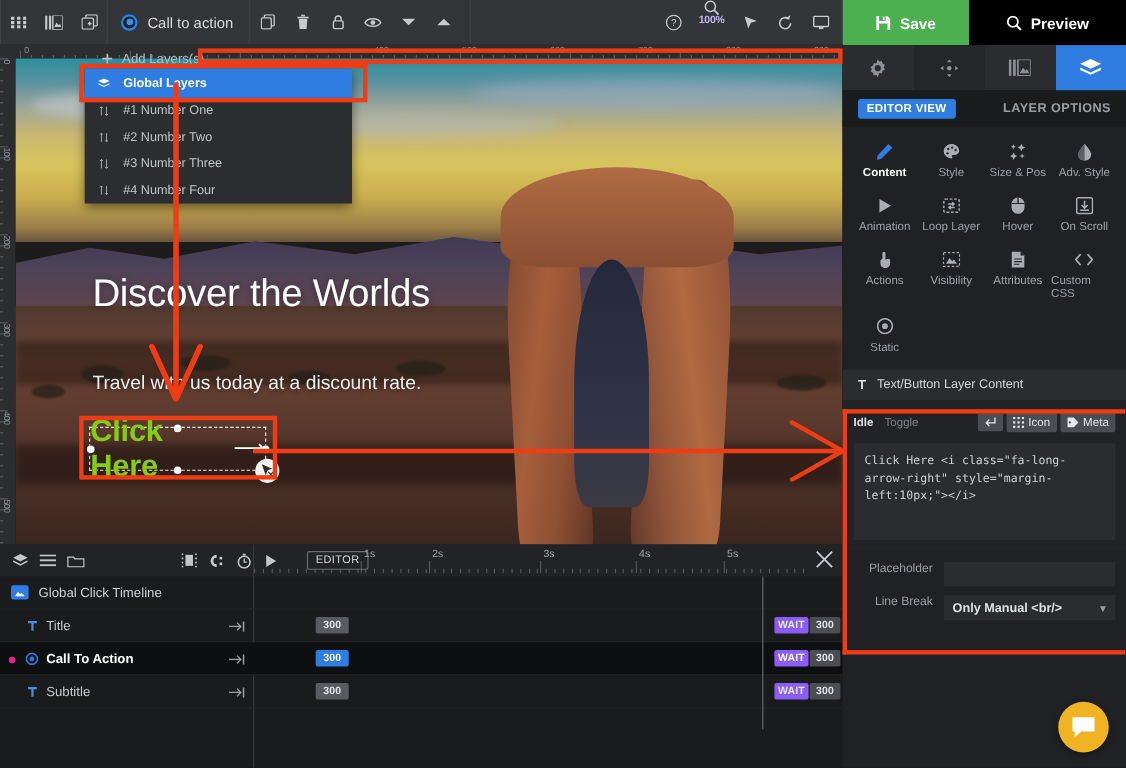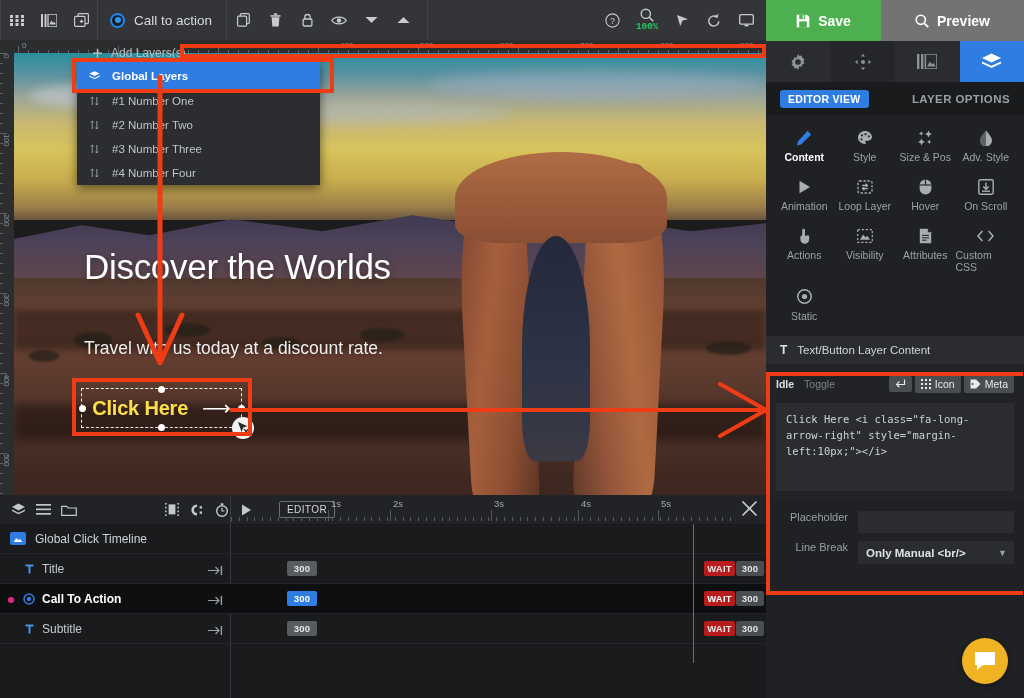--- a/index.html
+++ b/index.html
@@ -28,22 +28,22 @@
     display: flex; align-items: center; gap: 9px; padding: 0 14px 0 12px;
     color: #d8dadd; font-size: 13.5px; height: 40px;
   }
   .radio-dot {
     width: 15px; height: 15px; border-radius: 50%;
     border: 2px solid #1e88f0; background: #1c1e20;
     display: flex; align-items: center; justify-content: center;
   }
   .radio-dot i { width: 6px; height: 6px; border-radius: 50%; background: #2f96f5; display:block;}
   #tb-right { margin-left: auto; display: flex; align-items: center; height: 40px; padding-right: 4px;}
-  .zoomwrap { display: flex; flex-direction: column; align-items: center; justify-content: center;
-     width: 38px; height: 40px; color: #22c55e; cursor: pointer; font-family: Liberation Mono, monospace; }
+  .zoomwrap { display: flex; flex-direction: column; align-items: center; 
+     width: 38px; height: 40px; color: #c4b5fd; cursor: pointer; }
   .zoomwrap .zlbl { font-size: 9.5px; font-weight: bold; margin-top: -1px; letter-spacing: -0.2px;}
 
   
   #hruler {
     position: absolute; left: 0; top: 40px; width: 766px; height: 13px;
     background: #2b2d2f; overflow: hidden;
   }
   #vruler {
     position: absolute; left: 0; top: 40px; width: 14px; height: 463px;
     background: #2b2d2f; overflow: hidden;
@@ -109,21 +109,21 @@
     position: absolute; left: 70px; top: 285px;
     color: #efefef; font-size: 17.5px; font-weight: 300;
     text-shadow: 0 1px 5px rgba(0,0,0,0.4);
   }
   
   #cta-layer {
     position: absolute; left: 67px; top: 335px; width: 161px; height: 40px;
     border: 1px dashed rgba(255,255,255,0.92);
     display: flex; align-items: center; justify-content: center; gap: 12px;
   }
-  #cta-text { color: #fde047; font-size: 20px; font-weight: bold; letter-spacing: -0.2px;}
+  #cta-text { color: #84cc16; font-size: 28px; font-weight: bold; letter-spacing: -0.2px;}
   #cta-arrow { color: #fff; font-size: 20px; line-height: 1; margin-left: 2px;}
   .handle {
     position: absolute; width: 7px; height: 7px; border-radius: 50%;
     background: #fff; box-shadow: 0 0 1px rgba(0,0,0,0.7);
   }
   .h-tm { left: 50%; top: -3.5px; margin-left:-3.5px;}
   .h-bm { left: 50%; bottom: -3.5px; margin-left:-3.5px;}
   .h-lm { left: -3.5px; top: 50%; margin-top:-3.5px;}
   .h-rm { right: -3.5px; top: 50%; margin-top:-3.5px;}
   #cta-cursor {
@@ -174,42 +174,42 @@
   .tl-row .lab { position:absolute; left:0; top:0; width:230px; height:30px;
      display:flex; align-items:center; color:#c7cacd; font-size:12px;}
   .tl-row .tico { width: 26px; display:flex; justify-content:center; }
   .tl-endic { position:absolute; left: 208px; top: 8px; color:#9a9ea1;}
   .chip {
     position:absolute; height:15px; border-radius:2px; font-size:9.5px; font-weight:bold;
     display:flex; align-items:center; justify-content:center; color:#e4e6e8;
     background:#585c60; top: 7px; letter-spacing:0.2px;
   }
   .chip.blue { background:#2f7de1; color:#fff; }
-  .chip.wait { background:#b91c1c; }
+  .chip.wait { background:#8b5cf6; }
   #tl-playhead { position:absolute; left:693px; top:29px; width:1px; height:139px; background:#6a6e72;}
   #tl-glob {
     position:absolute; left:0; top:29px; width:766px; height:30px; border-bottom:1px solid #242629;
     display:flex; align-items:center; color:#d0d3d6; font-size:12px;
   }
   #tl-glob .gico {
     width:16px;height:13px;background:#2f7de1;border-radius:2px;margin:0 9px 0 10px;
     display:flex;align-items:center;justify-content:center;
   }
 
   
   #panel { position:absolute; left:766px; top:0; width:258px; height:698px; background:#1f2124;}
   #p-title {
     height:41px; background:#8a2be2; background: linear-gradient(90deg,#7b35d6,#9b3ff0);
     display:flex; align-items:center; justify-content:center; color:#fff;
     font-size:14.5px; font-weight:bold;
   }
   #p-actions { display:flex; height:41px; }
   #p-save { flex:0 0 115px; background:#4caf50; color:#fff; display:flex; align-items:center;
      justify-content:center; gap:8px; font-size:14px; font-weight:bold; cursor:pointer;}
-  #p-preview { flex:1; background:#737373; color:#fff; display:flex; align-items:center;
+  #p-preview { flex:1; background:#000000; color:#fff; display:flex; align-items:center;
      justify-content:center; gap:8px; font-size:14px; font-weight:bold; cursor:pointer;}
   #p-tabs { display:flex; height:41px; }
   .p-tab { flex:1; display:flex; align-items:center; justify-content:center; color:#8e9296; cursor:pointer;}
   .p-tab.dark { background:#2a2c2f; }
   .p-tab.darker { background:#242629; }
   .p-tab.active { background:#2f7de1; color:#fff; }
   #p-viewrow { height:33px; display:flex; align-items:center; padding: 0 14px; background:#1a1b1d;}
   #p-editorview { background:#2f7de1; color:#fff; font-size:10.5px; font-weight:bold;
      padding:3px 8px; border-radius:3px; letter-spacing:0.3px; cursor:pointer;}
   #p-layeropts { margin-left:auto; color:#9b9fa3; font-size:11.5px; font-weight:bold; letter-spacing:0.4px; cursor:pointer;}

